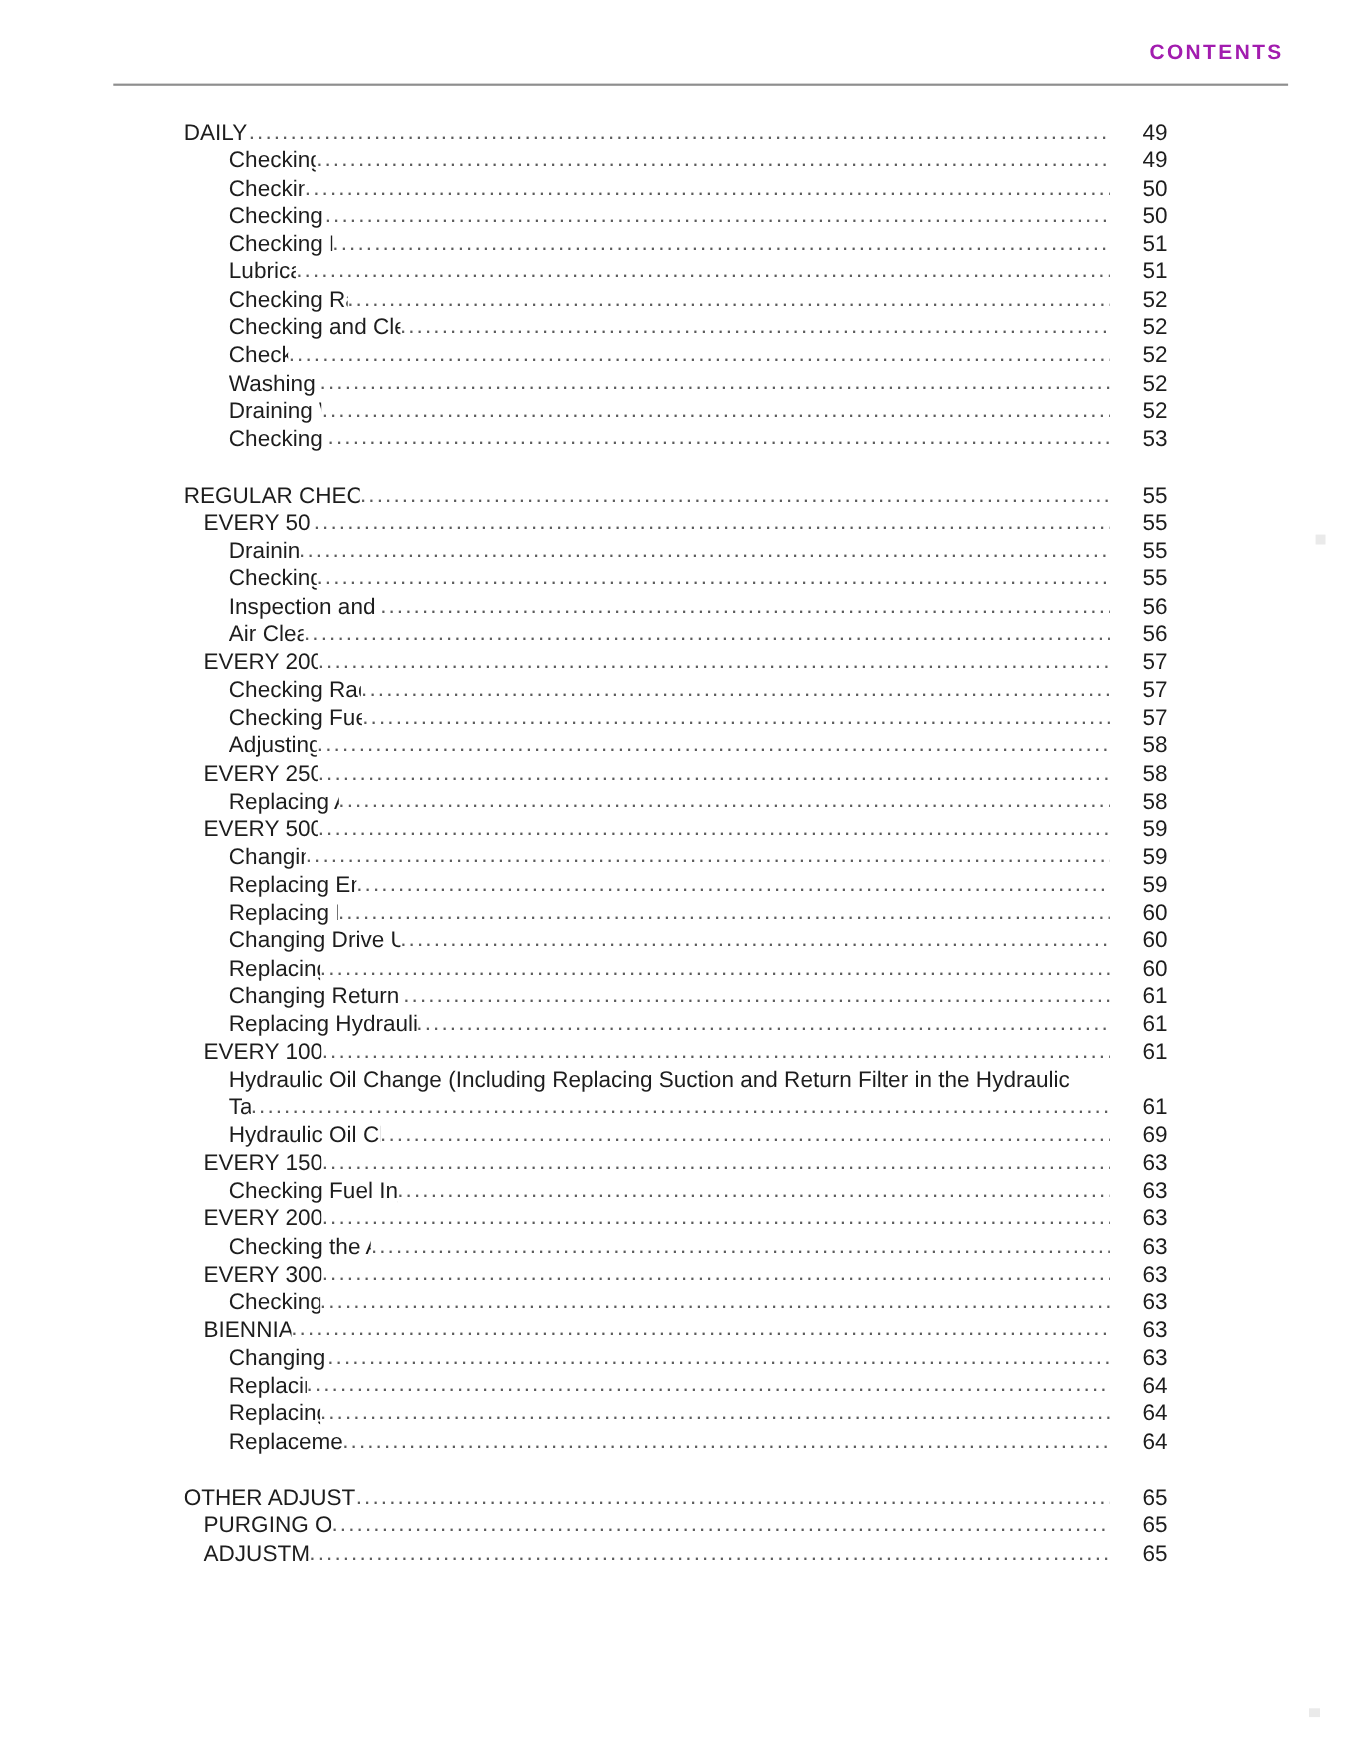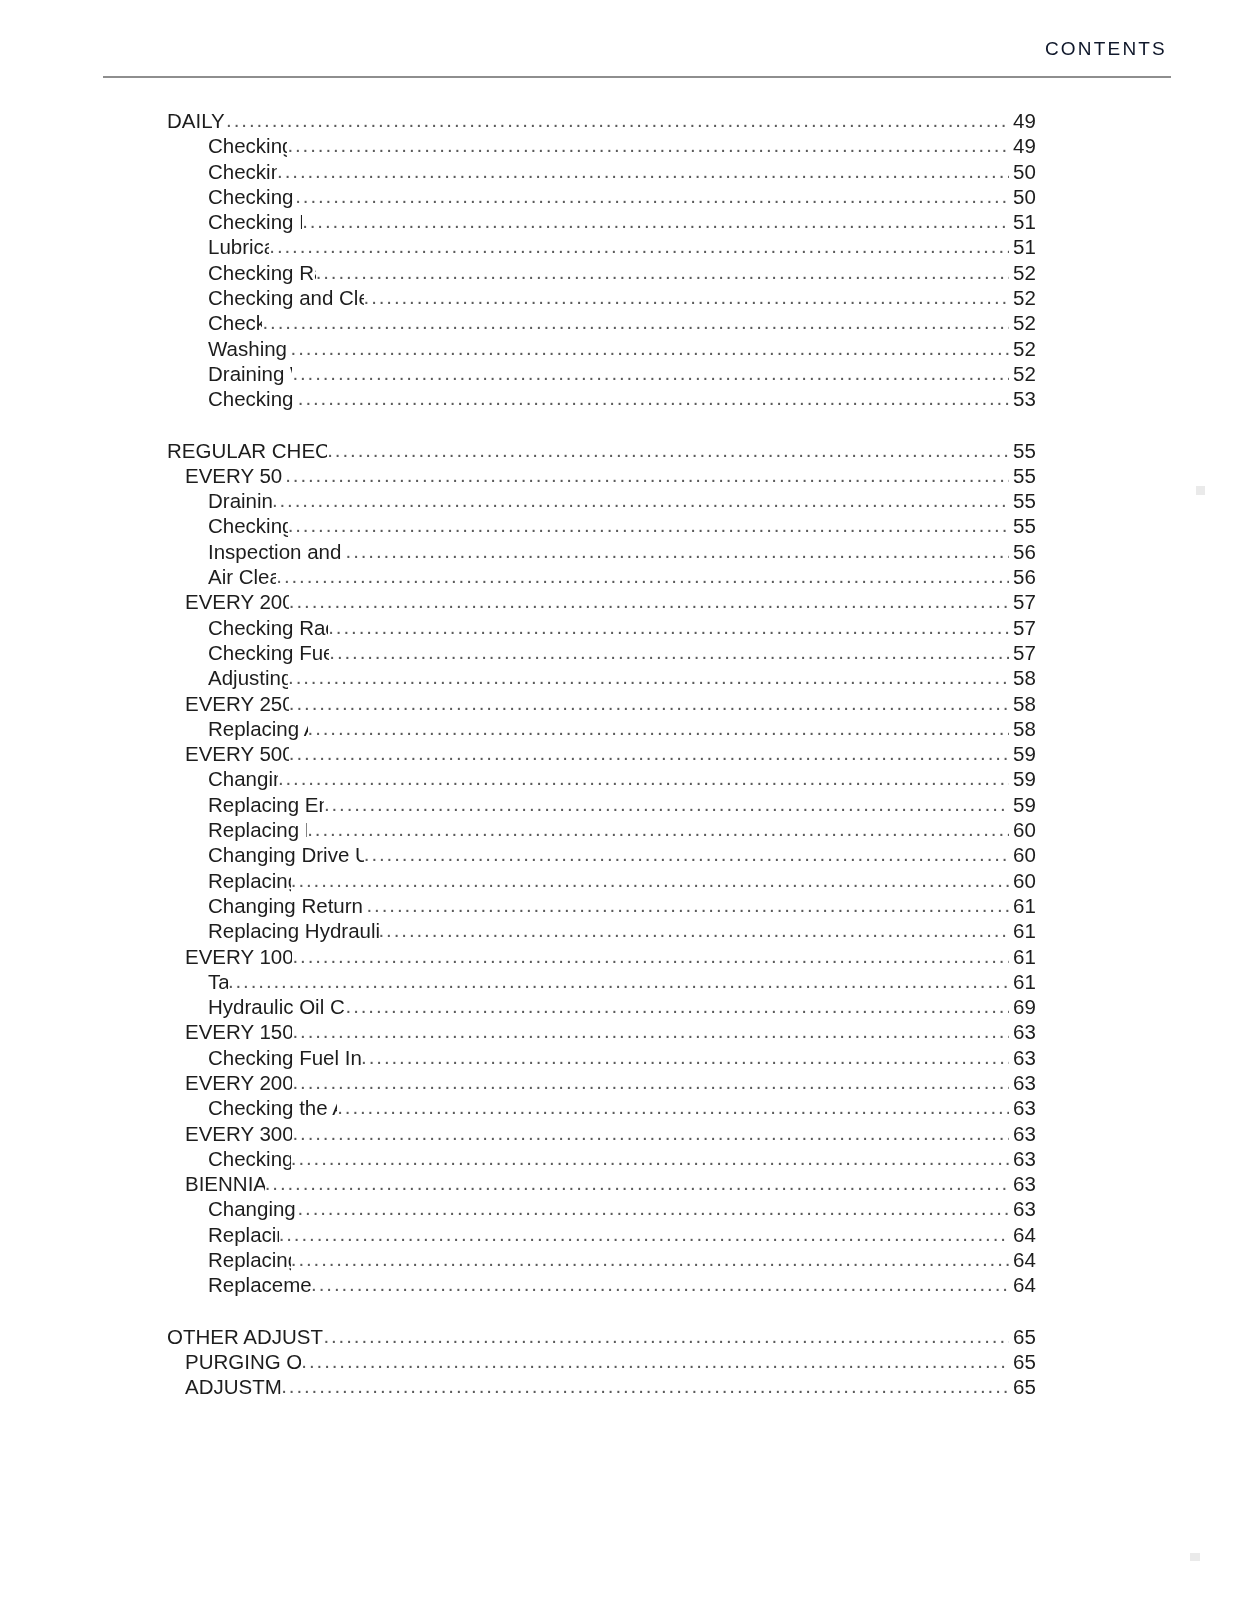--- a/index.html
+++ b/index.html
@@ -30,22 +30,22 @@
     left: 0;
     right: 0;
     height: 78px;
   }
   .header-title {
     position: absolute;
     right: 72px;
     top: 38px;
     font-size: 19px;
     letter-spacing: 2.2px;
-    color: #0f172a;
-    font-weight: 400;
+    color: #a21caf;
+    font-weight: 700;
     white-space: nowrap;
   }
   .header-rule {
     position: absolute;
     left: 103px;
     right: 68px;
     top: 76px;
     height: 2px;
     background: #8e8e8e;
   }
@@ -84,21 +84,21 @@
     letter-spacing: 1.9px;
     color: #5b5b5b;
     font-size: 20.5px;
     line-height: 25.3px;
     transform: translateY(-1px);
   }
 
   .toc-entry .pageno {
     flex: 0 0 auto;
     width: 74px;
-    text-align: left;
+    text-align: center;
     padding-left: 4px;
   }
 
   
   .lvl0 { margin-left: 0px; }
   .lvl1 { margin-left: 18px; }
   .lvl2 { margin-left: 41px; }
 
   
   .toc-entry.wrap-head .label {
@@ -284,20 +284,23 @@
       <div class="toc-entry lvl2">
         <span class="label">Replacing Hydraulic Oil Filter (First filter change: 50 hours)</span>
         <span class="leader">...................................................................................................................................................................................................................................................................</span>
         <span class="pageno">61</span>
       </div>
       <div class="toc-entry lvl1">
         <span class="label">EVERY 1000 SERVICE HOURS</span>
         <span class="leader">...................................................................................................................................................................................................................................................................</span>
         <span class="pageno">61</span>
       </div>
+      <div class="toc-entry lvl2 wrap-head">
+        <span class="label">Hydraulic Oil Change (Including Replacing Suction and Return Filter in the Hydraulic</span>
+      </div>
       <div class="toc-entry lvl2">
         <span class="label">Tank)</span>
         <span class="leader">...................................................................................................................................................................................................................................................................</span>
         <span class="pageno">61</span>
       </div>
       <div class="toc-entry lvl2">
         <span class="label">Hydraulic Oil Check with Hydraulic Hammers</span>
         <span class="leader">...................................................................................................................................................................................................................................................................</span>
         <span class="pageno">69</span>
       </div>

